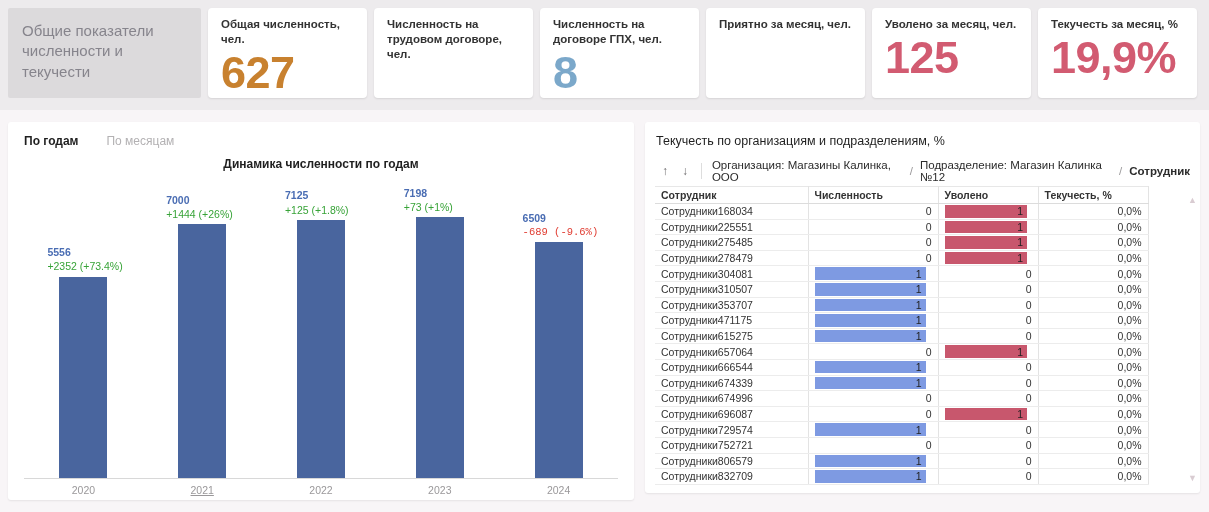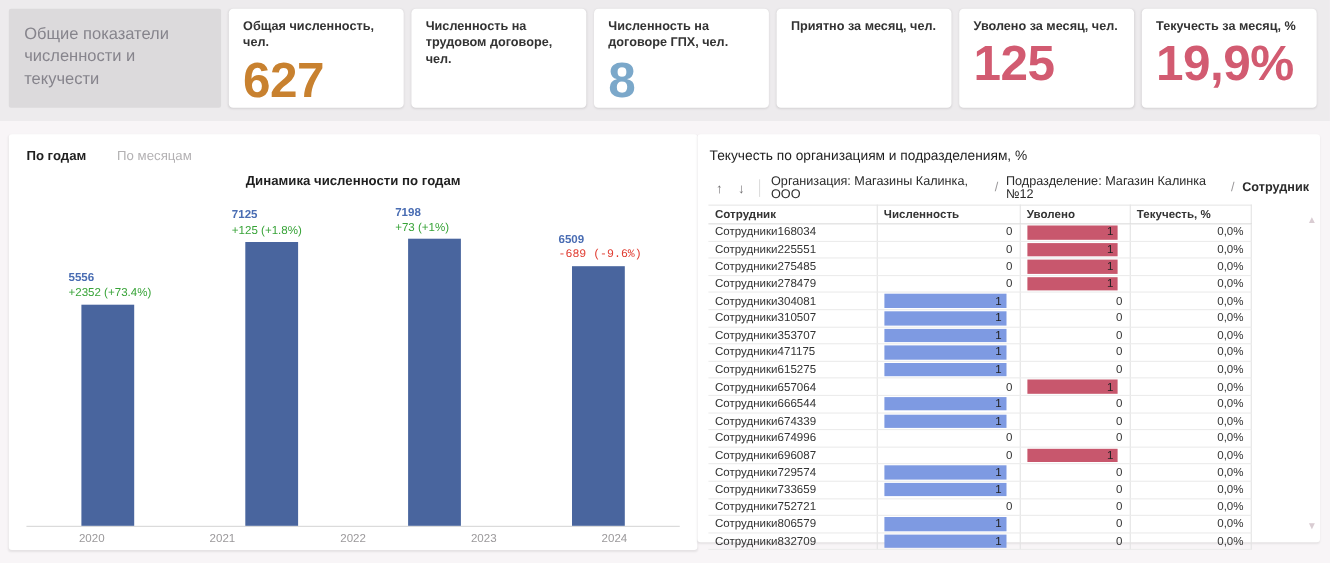--- a/index.html
+++ b/index.html
@@ -21,21 +21,21 @@
   }
   .kpi-card{
     width:159px; height:90px; background:#ffffff; border-radius:4px;
     box-shadow:0 1px 2px rgba(0,0,0,.10);
     padding:9px 12px 0 13px;
   }
   .kpi-label{ font-size:11.5px; font-weight:700; color:#333; line-height:1.3; }
   .kpi-value{ font-size:45px; font-weight:700; line-height:1.15; letter-spacing:-0.5px; }
 
   
-  .main{ display:flex; padding:12px 9px 0 8px; }
+  .main{ display:flex; gap:11px; padding:12px 9px 0 8px; }
   .panel{
     background:#fff; border-radius:3px; box-shadow:0 1px 2px rgba(0,0,0,.08);
   }
   .chart-panel{ width:626px; height:378px; padding:12px 16px 0 16px; }
   .table-panel{ flex:1; height:371px; padding:10px 10px 0 10px; position:relative; }
 
   
   .tabs{ display:flex; gap:28px; font-size:12px; }
   .tab{ color:#b3b1b3; cursor:pointer; }
   .tab.active{ color:#1f1f1f; font-weight:700; }
@@ -125,20 +125,27 @@
     <div class="plot" id="plot">
         <div class="bar-col">
           <div class="bar-labels">
             <div class="bar-value" style="color: rgb(74, 109, 179);">5556</div>
             <div class="bar-delta" style="color: rgb(55, 163, 55);">+2352 (+73.4%)</div>
           </div>
           <div class="bar" style="height: 201.4px; background: rgb(73, 101, 158);"></div>
         </div>
         <div class="bar-col">
           <div class="bar-labels">
+            <div class="bar-value" style="color: rgb(74, 109, 179);">7000</div>
+            <div class="bar-delta" style="color: rgb(55, 163, 55);">+1444 (+26%)</div>
+          </div>
+          <div class="bar" style="height: 253.8px; background: rgb(73, 101, 158);"></div>
+        </div>
+        <div class="bar-col">
+          <div class="bar-labels">
             <div class="bar-value" style="color: rgb(74, 109, 179);">7125</div>
             <div class="bar-delta" style="color: rgb(55, 163, 55);">+125 (+1.8%)</div>
           </div>
           <div class="bar" style="height: 258.3px; background: rgb(73, 101, 158);"></div>
         </div>
         <div class="bar-col">
           <div class="bar-labels">
             <div class="bar-value" style="color: rgb(74, 109, 179);">7198</div>
             <div class="bar-delta" style="color: rgb(55, 163, 55);">+73 (+1%)</div>
           </div>
@@ -147,21 +154,21 @@
         <div class="bar-col">
           <div class="bar-labels">
             <div class="bar-value" style="color: rgb(74, 109, 179);">6509</div>
             <div class="bar-delta" style="color: rgb(224, 59, 48); font-family: Liberation Mono, monospace;">-689 (-9.6%)</div>
           </div>
           <div class="bar" style="height: 236px; background: rgb(73, 101, 158);"></div>
         </div>
       </div>
     <div class="x-labels" id="x-labels">
         <div class="x-label" style="color: rgb(154, 152, 154);">2020</div>
-        <div class="x-label" style="color: rgb(154, 152, 154);">2021</div>
+        <div class="x-label" style="color: rgb(154, 152, 154); text-decoration: underline;">2021</div>
         <div class="x-label" style="color: rgb(154, 152, 154);">2022</div>
         <div class="x-label" style="color: rgb(154, 152, 154);">2023</div>
         <div class="x-label" style="color: rgb(154, 152, 154);">2024</div>
       </div>
   </div>
 
   <div class="panel table-panel">
     <div class="tbl-title">Текучесть по организациям и подразделениям, %</div>
 
     <div class="toolbar">
@@ -303,28 +310,20 @@
           </tr>
           <tr>
             <td>Сотрудники729574</td>
             <td class="barcell">
               <div class="cell-bar" style="background: rgb(126, 154, 226); width: calc(95% + 0px);">1</div>
             </td>
             <td class="num">0</td>
             <td class="num">0,0%</td>
           </tr>
           <tr>
-            <td>Сотрудники733659</td>
-            <td class="barcell">
-              <div class="cell-bar" style="background: rgb(126, 154, 226); width: calc(95% + 0px);">1</div>
-            </td>
-            <td class="num">0</td>
-            <td class="num">0,0%</td>
-          </tr>
-          <tr>
             <td>Сотрудники752721</td>
             <td class="num">0</td>
             <td class="num">0</td>
             <td class="num">0,0%</td>
           </tr>
           <tr>
             <td>Сотрудники806579</td>
             <td class="barcell">
               <div class="cell-bar" style="background: rgb(126, 154, 226); width: calc(95% + 0px);">1</div>
             </td>

